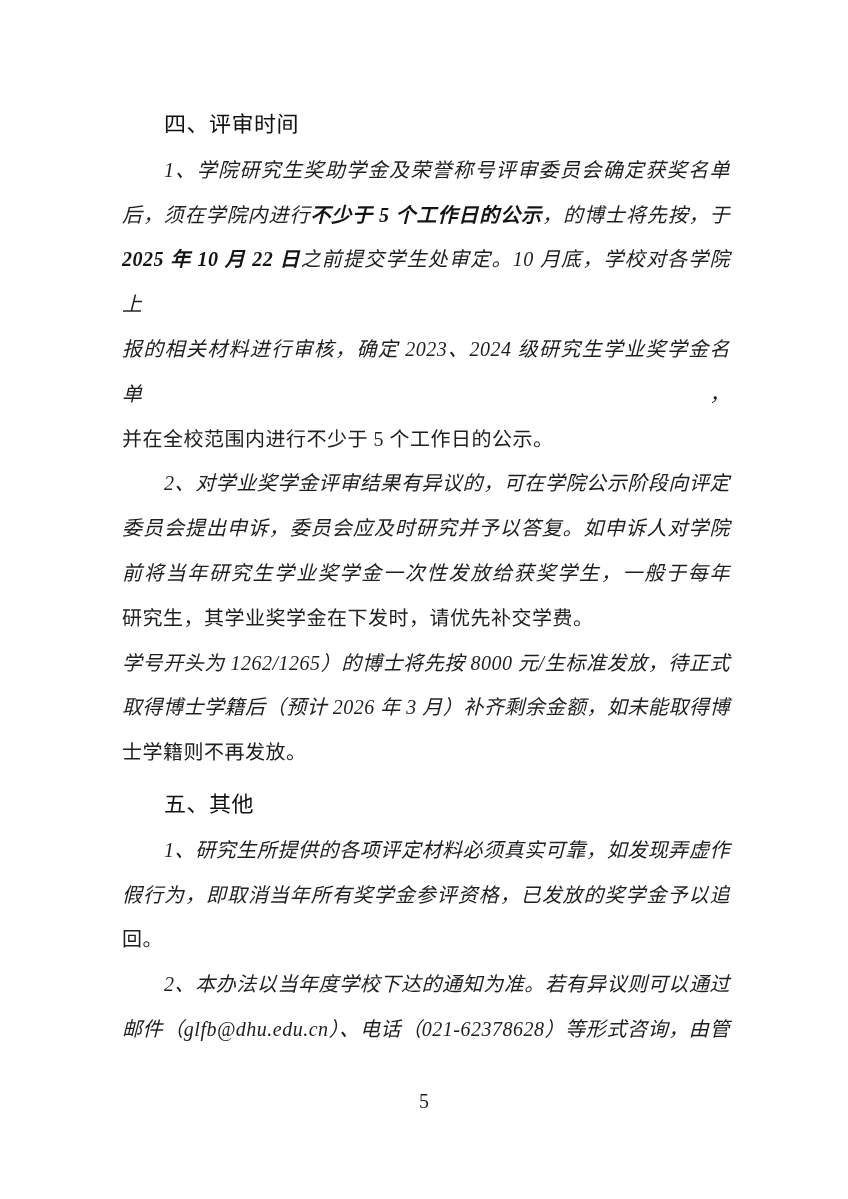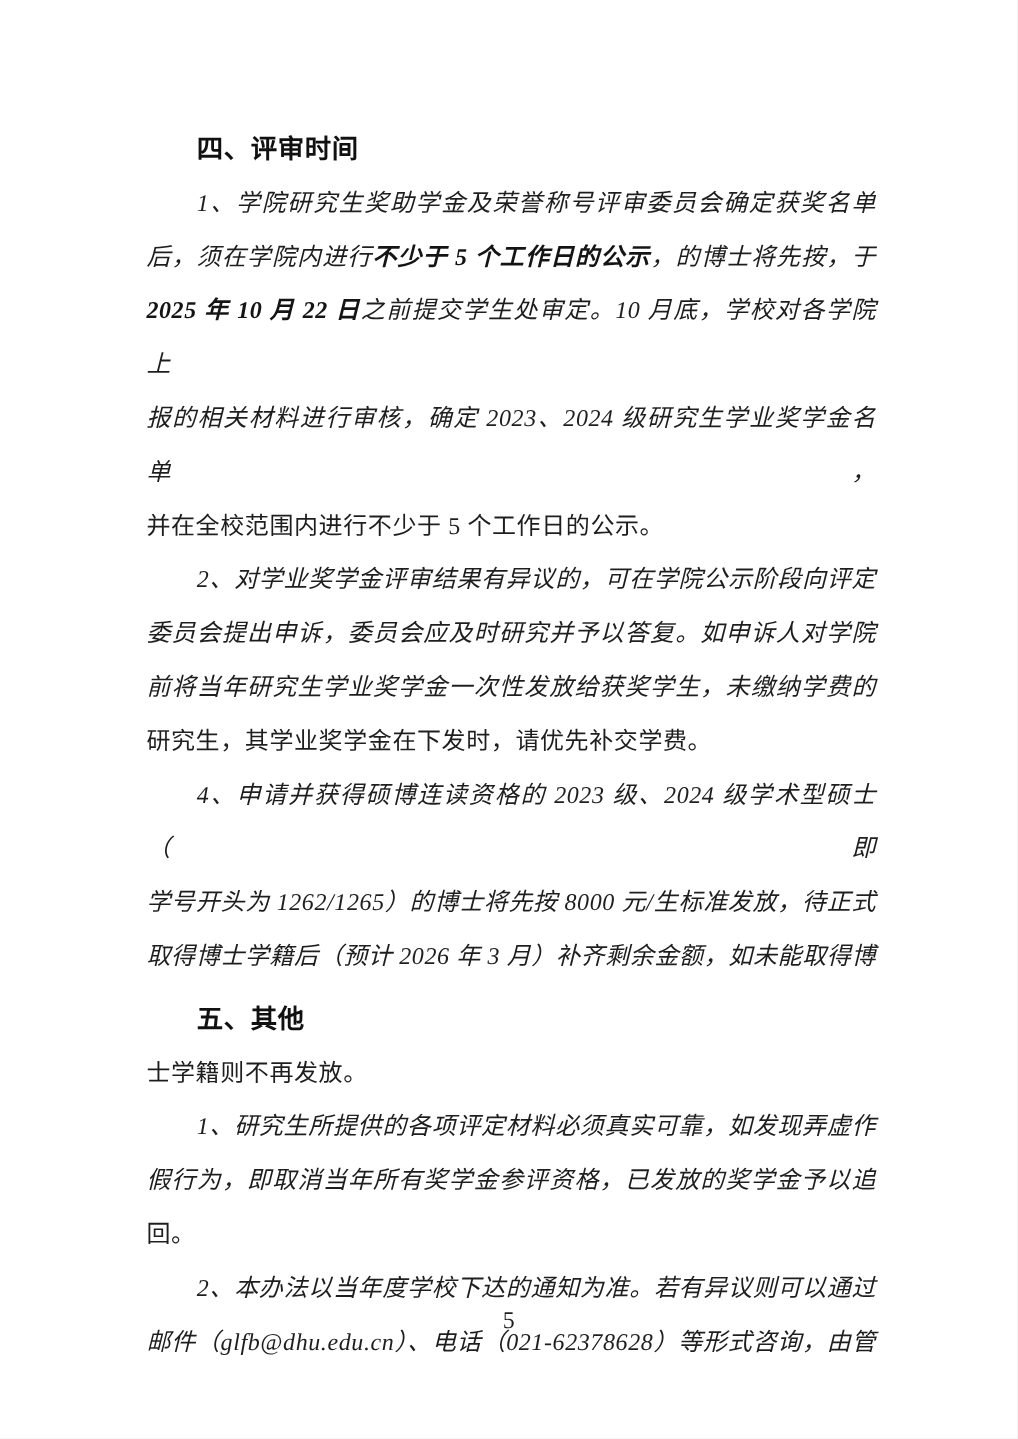--- a/index.html
+++ b/index.html
@@ -35,21 +35,21 @@
     text-align: justify;
     text-align-last: justify;
     text-justify: inter-character;
     font-style: italic;
   }
   .line.indent {
     text-indent: 42px;
   }
   .line.heading {
     font-family: "Liberation Sans", "DejaVu Sans", sans-serif;
-    font-weight: 700;
+    font-weight: 400;
     font-size: 22px;
     color: #111111;
     text-indent: 42px;
     text-align: left;
     text-align-last: left;
   }
   .line.heading.second {
     margin-top: 8px;
   }
   .run-bold {
@@ -73,27 +73,26 @@
 <div class="page">
   <div class="text-column">
       <div class="line heading">四、评审时间</div>
       <div class="line indent justify"><span>1、学院研究生奖助学金及荣誉称号评审委员会确定获奖名单</span></div>
       <div class="line justify"><span>后，须在学院内进行</span><span class="run-bold">不少于 5 个工作日的公示</span><span>，的博士将先按，于</span></div>
       <div class="line justify"><span class="run-bold">2025 年 10 月 22 日</span><span>之前提交学生处审定。10 月底，学校对各学院上</span></div>
       <div class="line justify"><span>报的相关材料进行审核，确定 2023、2024 级研究生学业奖学金名单，</span></div>
       <div class="line"><span>并在全校范围内进行不少于 5 个工作日的公示。</span></div>
       <div class="line indent justify"><span>2、对学业奖学金评审结果有异议的，可在学院公示阶段向评定</span></div>
       <div class="line justify"><span>委员会提出申诉，委员会应及时研究并予以答复。如申诉人对学院</span></div>
-      <div class="line justify"><span>前将当年研究生学业奖学金一次性发放给获奖学生，未缴纳学费的</span></div>
+      <div class="line justify"><span>前将当年研究生学业奖学金一次性发放给获奖学生，一般于每年</span></div>
       <div class="line"><span>研究生，其学业奖学金在下发时，请优先补交学费。</span></div>
-      <div class="line indent justify"><span>4、申请并获得硕博连读资格的 2023 级、2024 级学术型硕士（即</span></div>
       <div class="line justify"><span>学号开头为 1262/1265）的博士将先按 8000 元/生标准发放，待正式</span></div>
       <div class="line justify"><span>取得博士学籍后（预计 2026 年 3 月）补齐剩余金额，如未能取得博</span></div>
+      <div class="line"><span>士学籍则不再发放。</span></div>
       <div class="line heading second">五、其他</div>
-      <div class="line"><span>士学籍则不再发放。</span></div>
       <div class="line indent justify"><span>1、研究生所提供的各项评定材料必须真实可靠，如发现弄虚作</span></div>
       <div class="line justify"><span>假行为，即取消当年所有奖学金参评资格，已发放的奖学金予以追</span></div>
       <div class="line"><span>回。</span></div>
       <div class="line indent justify"><span>2、本办法以当年度学校下达的通知为准。若有异议则可以通过</span></div>
       <div class="line justify"><span>邮件（glfb@dhu.edu.cn）、电话（021-62378628）等形式咨询，由管</span></div>
     </div>
   <div class="page-number">5</div>
 </div>
 
 </body></html>

